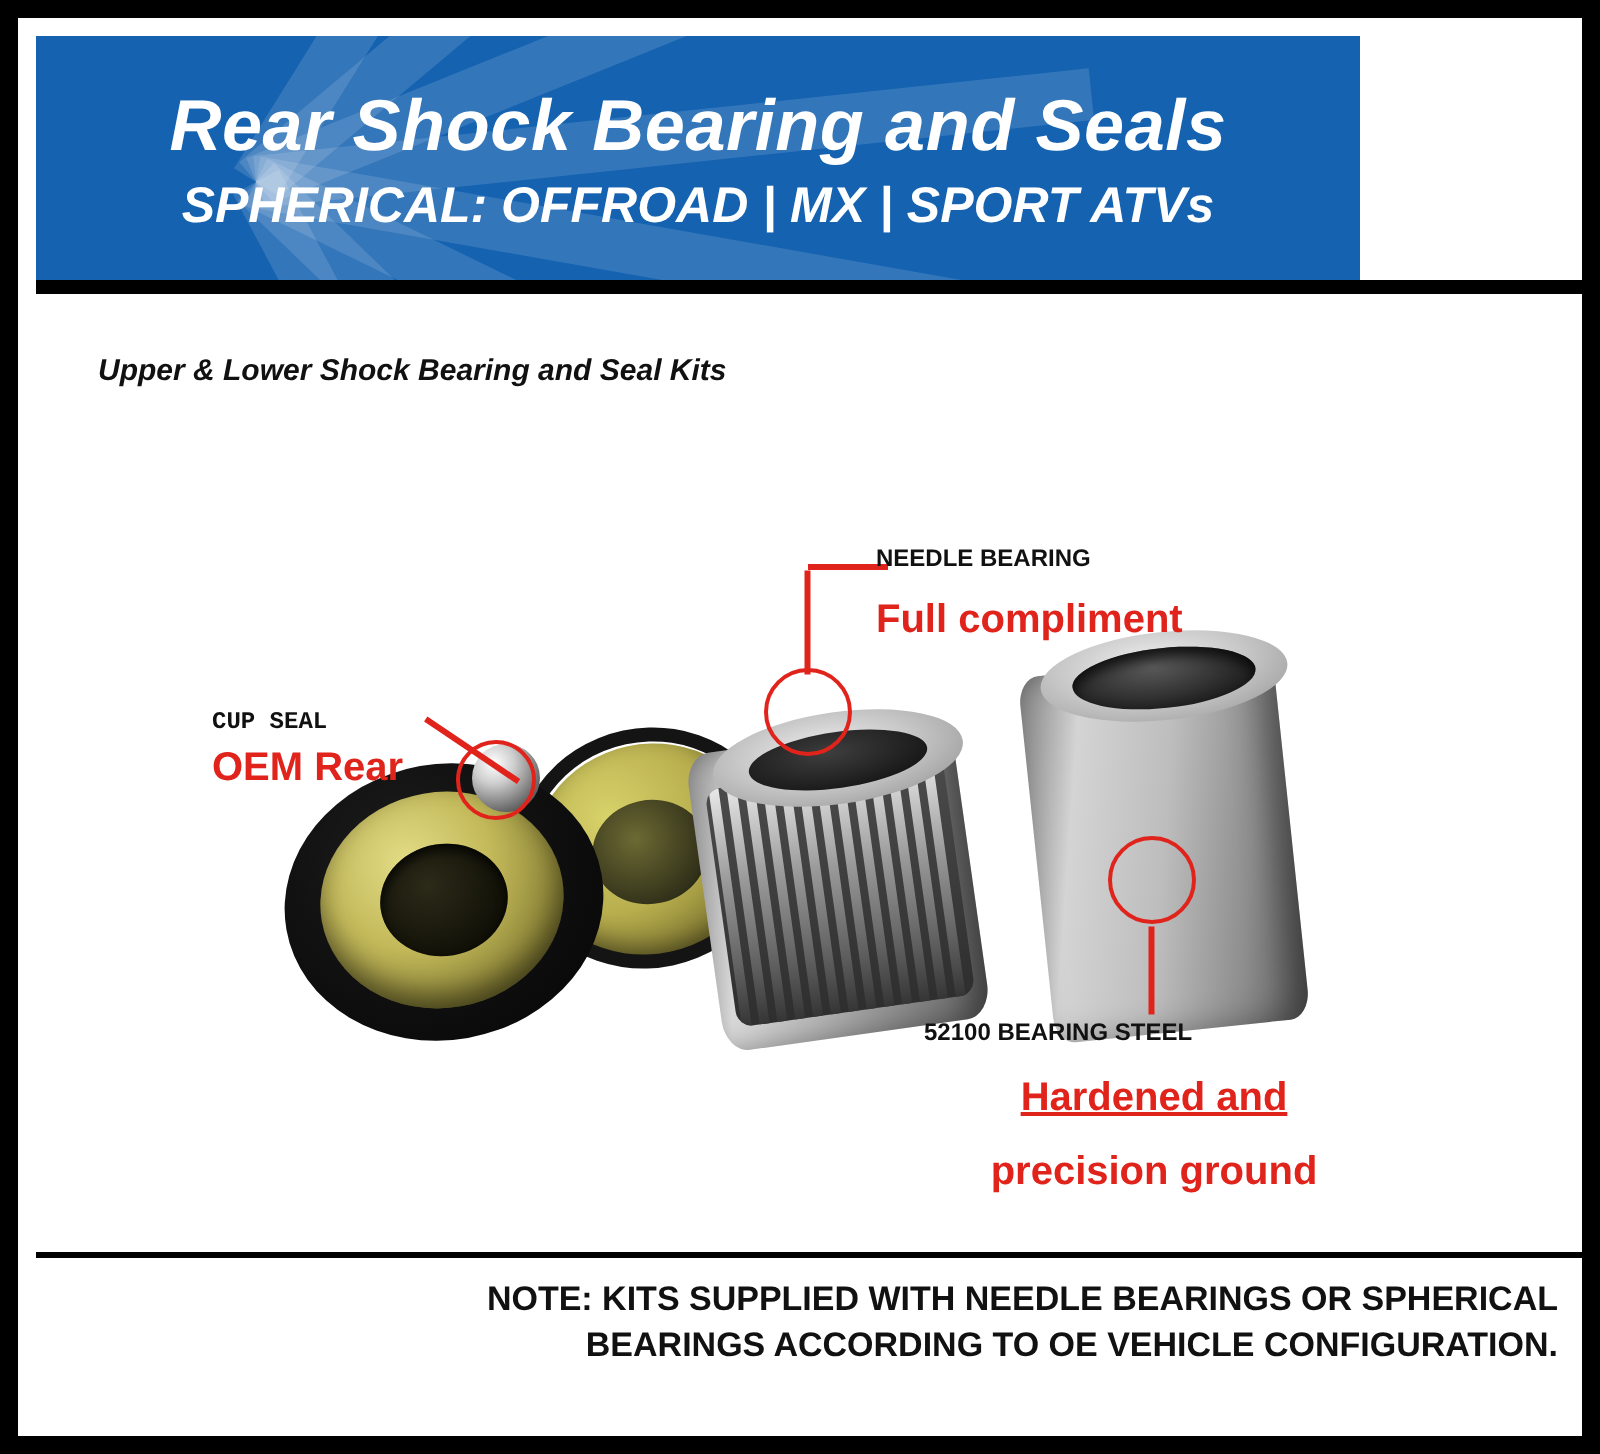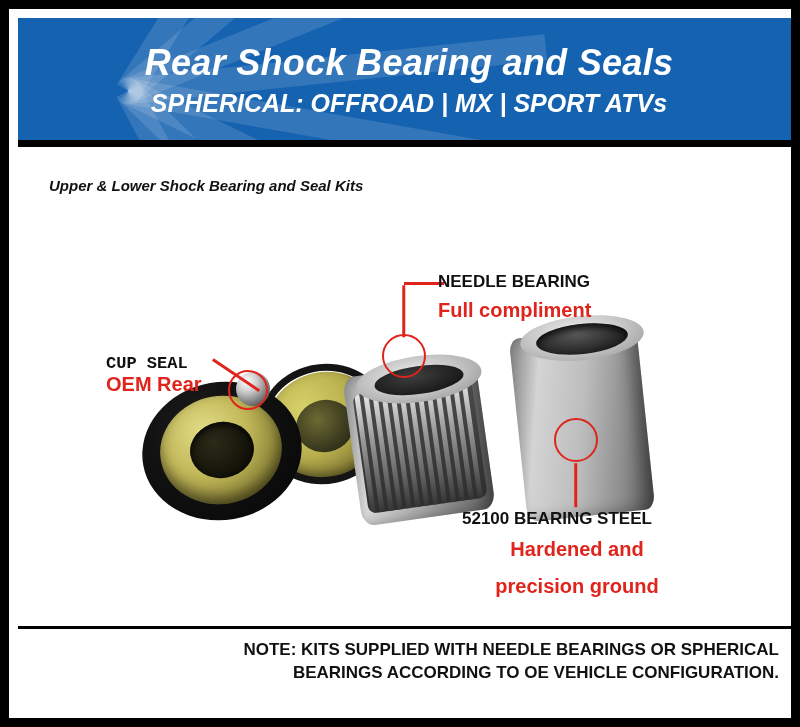--- a/index.html
+++ b/index.html
@@ -22,21 +22,21 @@
     border: 9px solid #000000;
     box-sizing: border-box;
     overflow: hidden;
   }
 
   
   .header {
     position: absolute;
     left: 9px;
     top: 9px;
-    width: 782px;
+    width: 662px;
     height: 122px;
     background: #1562b0;
     overflow: hidden;
   }
   .header .rays {
     position: absolute;
     inset: 0;
     overflow: hidden;
   }
   .ray {
@@ -276,21 +276,21 @@
   }
 
   
   .callout-label {
     position: absolute;
     font-weight: bold;
     line-height: 1.2;
     white-space: nowrap;
   }
   .callout-title {
-    font-size: 17px;
+    font-size: 12px;
     color: #111;
   }
   .callout-note {
     font-size: 20px;
     color: #e0241c;
   }
   .callout-note.center {
     text-align: center;
     white-space: normal;
   }
@@ -394,21 +394,21 @@
 
     <div class="ring" style="left:364px; top:130px; width:44px; height:44px;"></div>
     <div class="leader" style="left:386px; top:80px; width:52px; height:2.5px; transform: rotate(90deg); transform-origin: 0 50%;"></div>
     <div class="leader" style="left:386px; top:78px; width:40px; height:2.5px;"></div>
     <div class="callout-label callout-title" style="left:420px; top:68px;">NEEDLE BEARING</div>
     <div class="callout-label callout-note" style="left:420px; top:94px;">Full compliment</div>
 
     <div class="ring" style="left:536px; top:214px; width:44px; height:44px;"></div>
     <div class="leader" style="left:558px; top:258px; width:44px; height:2.5px; transform: rotate(90deg); transform-origin: 0 50%;"></div>
     <div class="callout-label callout-title" style="left:444px; top:305px;">52100 BEARING STEEL</div>
-    <div class="callout-label callout-note center" style="left:444px; top:333px; width:230px;">Hardened and</div>
+    <div class="callout-label callout-note center" style="left:444px; top:333px; width:230px;text-decoration:underline;">Hardened and</div>
     <div class="callout-label callout-note center" style="left:444px; top:370px; width:230px;">precision ground</div>
   </div>
 
   <div class="footer-rule"></div>
   <div class="footer-note">
     <div>NOTE: KITS SUPPLIED WITH NEEDLE BEARINGS OR SPHERICAL</div>
     <div>BEARINGS ACCORDING TO OE VEHICLE CONFIGURATION.</div>
   </div>
 </div>
 

